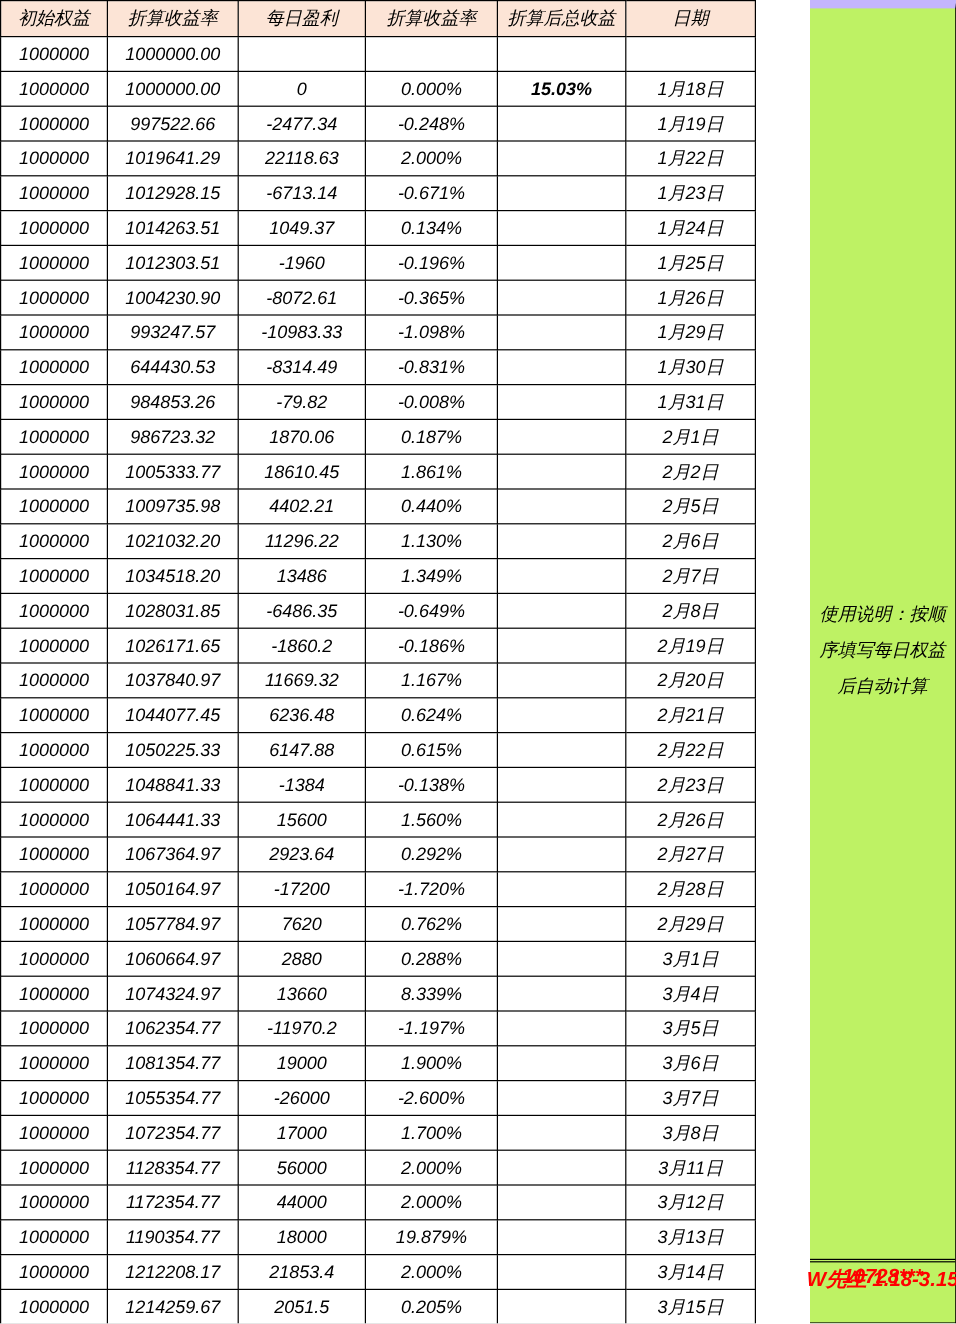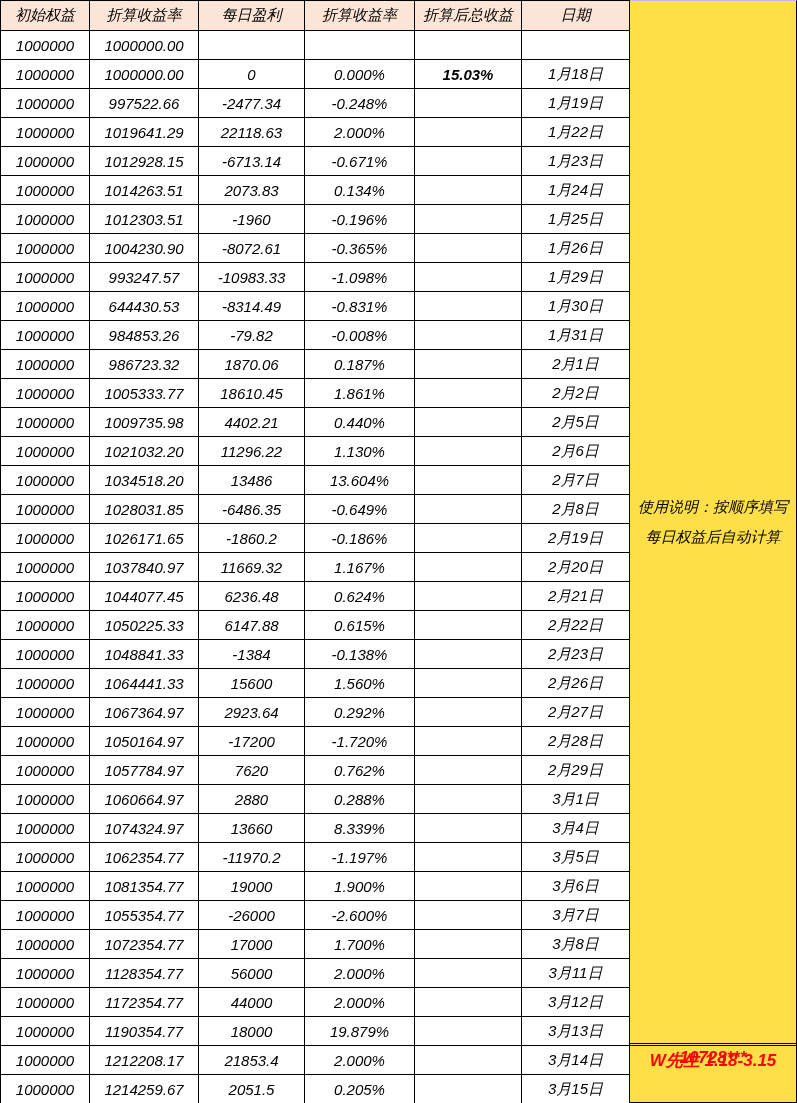--- a/index.html
+++ b/index.html
@@ -21,24 +21,25 @@
   }
   table.equity thead th {
     background:#FCE4D6;
     font-weight:400; height:30px;
   }
   td.total-red {
     color:#FF0000; font-weight:700; font-size:19px;margin-top:36px;
   }
   .side {
     position:relative; flex:1;
-    border-top:1px solid #c4b5fd;
+    border-top:7px solid #c4b5fd;
     border-right:1px solid #000;
     border-bottom:1px solid #000;
-    background:#fde047;
+    background:#bef264;
+    margin-left:45px;
   }
   .note {
     position:absolute; top:491px; left:1px; right:1px;
     text-align:center; font-size:15px; line-height:30px; color:#000;
   }
   .sig-cell, .acct-cell {
     position:absolute; left:0; right:0; height:29px;
     border-top:1px solid #000;
     display:flex; align-items:center; justify-content:center;
     color:#FF0000; font-weight:700; font-size:17px;
@@ -108,21 +109,21 @@
           <td>1000000</td>
           <td>1012928.15</td>
           <td>-6713.14</td>
           <td>-0.671%</td>
           <td></td>
           <td>1月23日</td>
         </tr>
         <tr>
           <td>1000000</td>
           <td>1014263.51</td>
-          <td>2073.83</td>
+          <td>1049.37</td>
           <td>0.134%</td>
           <td></td>
           <td>1月24日</td>
         </tr>
         <tr>
           <td>1000000</td>
           <td>1012303.51</td>
           <td>-1960</td>
           <td>-0.196%</td>
           <td></td>
@@ -189,21 +190,21 @@
           <td>1021032.20</td>
           <td>11296.22</td>
           <td>1.130%</td>
           <td></td>
           <td>2月6日</td>
         </tr>
         <tr>
           <td>1000000</td>
           <td>1034518.20</td>
           <td>13486</td>
-          <td>13.604%</td>
+          <td>1.349%</td>
           <td></td>
           <td>2月7日</td>
         </tr>
         <tr>
           <td>1000000</td>
           <td>1028031.85</td>
           <td>-6486.35</td>
           <td>-0.649%</td>
           <td></td>
           <td>2月8日</td>

